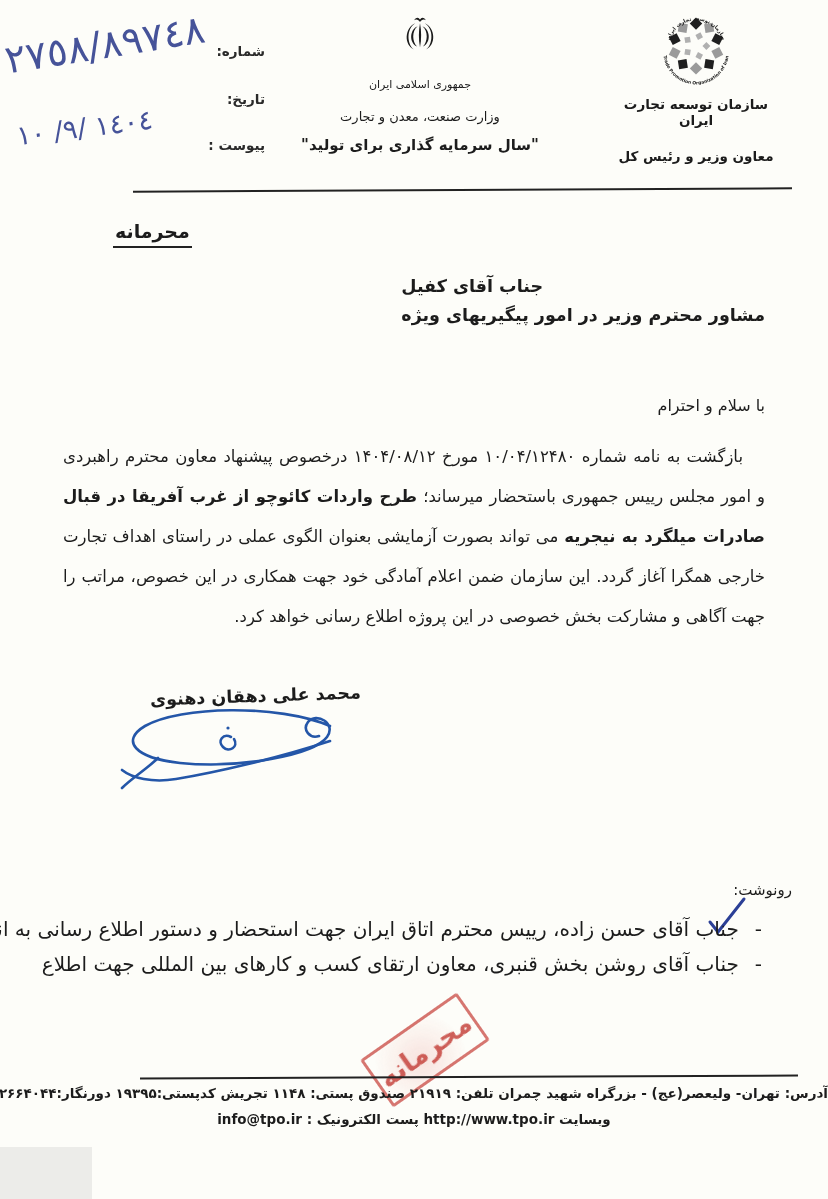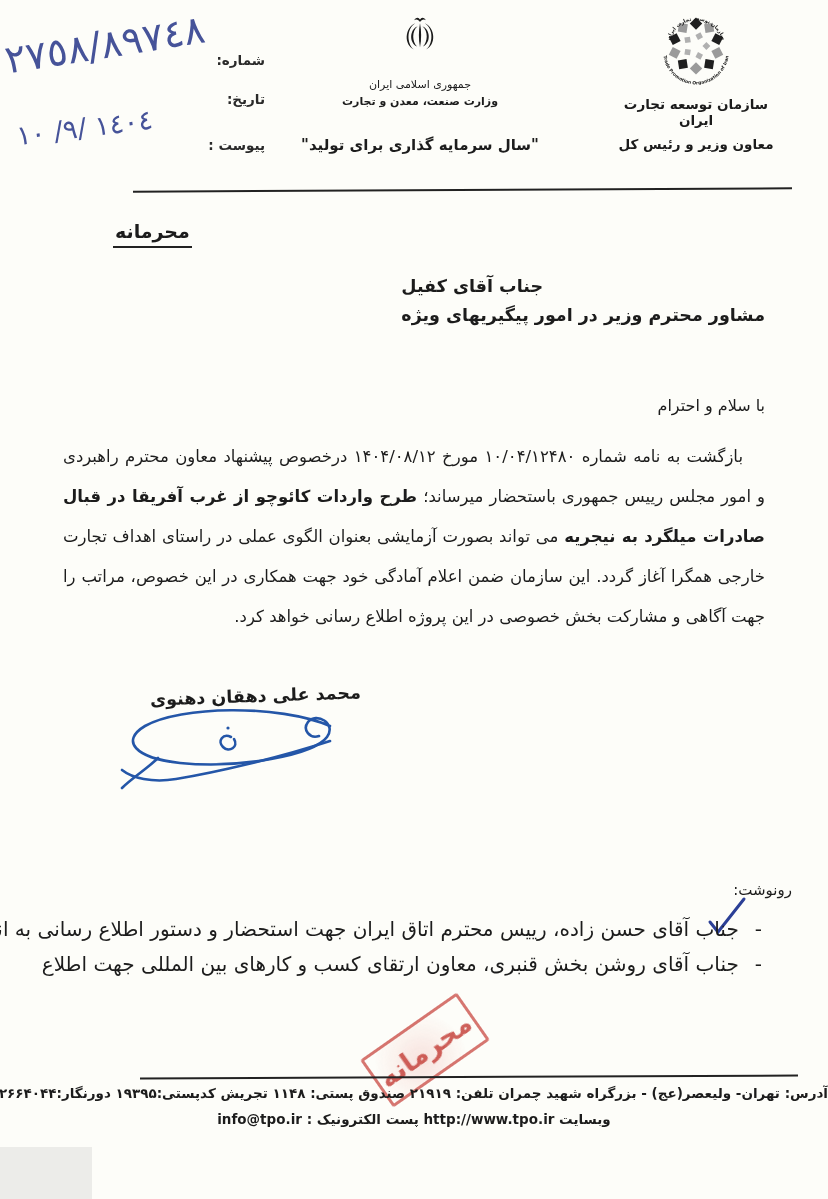--- a/index.html
+++ b/index.html
@@ -15,27 +15,27 @@
   
   .ref-label { position:absolute; left:180px; width:85px; direction:rtl; text-align:right;
     font-size:13.5px; font-weight:600; color:#2a2a2a; }
   .hand { color:#33418f; font-weight:500; letter-spacing:2px; direction:ltr; white-space:nowrap; }
   .hand-number { left:4px; top:22px; font-size:39px; transform:rotate(-9deg); opacity:.9; }
   .hand-date   { left:16px; top:112px; font-size:27px; transform:rotate(-7deg); opacity:.9; }
 
   
   .gov-block { left:294px; top:12px; width:252px; text-align:center; }
   .gov-line1 { font-size:11px; font-weight:400; margin-top:18px; }
-  .gov-line2 { font-size:11px; font-weight:700; margin-top:4px; }
+  .gov-line2 { font-size:13px; font-weight:400; margin-top:18px; }
   .gov-slogan { left:280px; top:136px; width:280px; text-align:center; font-size:15px; font-weight:700; }
 
   
   .org-block { left:612px; top:6px; width:168px; text-align:center; }
   .org-name { font-size:13.5px; font-weight:700; margin-top:6px; }
-  .org-role { font-size:13.5px; font-weight:700; margin-top:8px; }
+  .org-role { font-size:13.5px; font-weight:700; margin-top:20px; }
 
   .header-rule { left:133px; top:189px; width:659px; border-top:2px solid #222; transform:rotate(-0.3deg); }
 
   .classification { left:113px; top:220px; font-size:19px; font-weight:700;
     border-bottom:2px solid #222; padding:0 2px 4px 2px; }
 
   .recipient { right:63px; top:276px; direction:rtl; text-align:left; }
   .recipient-name { font-size:17.5px; font-weight:700; }
   .recipient-title { font-size:17.5px; font-weight:700; margin-top:9px; }
 
@@ -69,21 +69,21 @@
   .footer-line1 { top:1085px; }
   .footer-line2 { top:1111px; }
 
   .scan-corner { left:0; top:1147px; width:92px; height:52px; background:#e9e9e6; opacity:.85; }
 </style>
 </head>
 <body>
 
 <div class="page">
 
-  <div class="ref-label" style="top:52px">شماره:</div>
+  <div class="ref-label" style="top:43px">شماره:</div>
   <div class="ref-label" style="top:91px">تاریخ:</div>
   <div class="ref-label" style="top:137px">پیوست :</div>
   <div class="abs hand hand-number">٢٧٥٨/٨٩٧٤٨</div>
   <div class="abs hand hand-date">١٤٠٤ /٩/ ١٠</div>
 
   <div class="abs gov-block">
     <svg width="36" height="44" viewBox="0 0 60 64" aria-hidden="true">
       <g fill="#1b1b1b">
         <path d="M20 9 C24 3 28 4 30 8 C32 4 36 3 40 9 C36 6.5 32.5 8 30 12 C27.5 8 24 6.5 20 9 Z"></path>
         <path d="M30 14 C27.5 26 27.5 42 30 54 C32.5 42 32.5 26 30 14 Z"></path>

